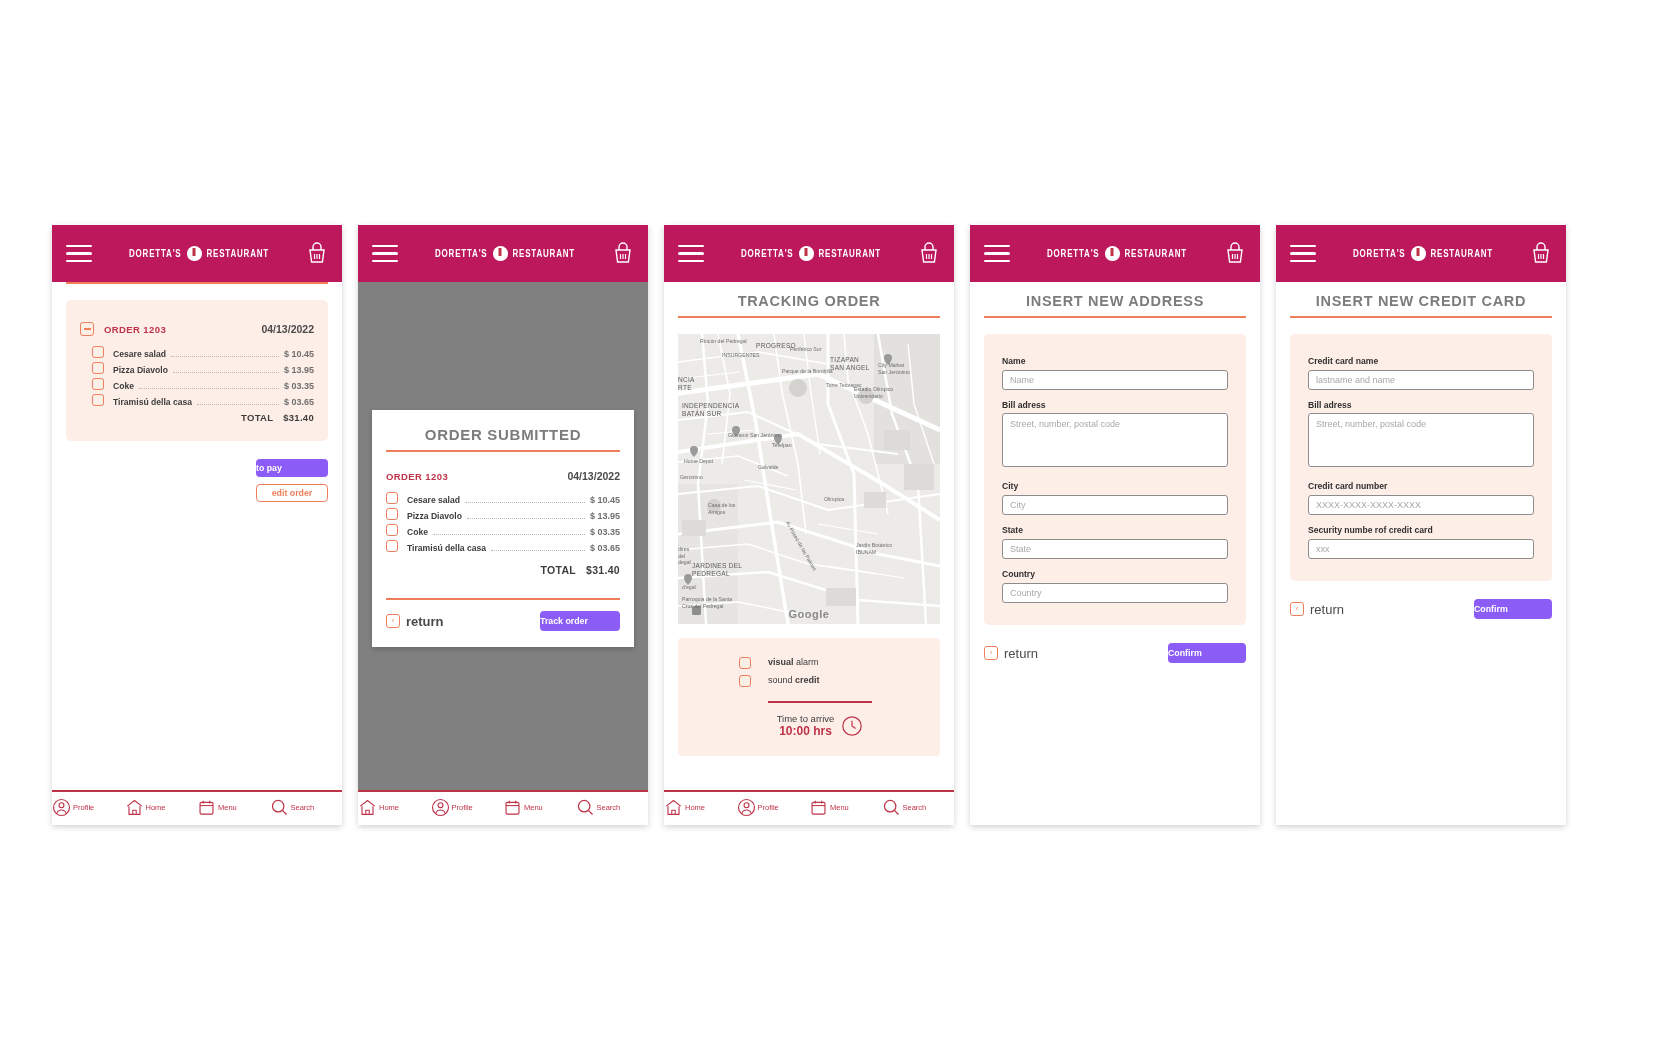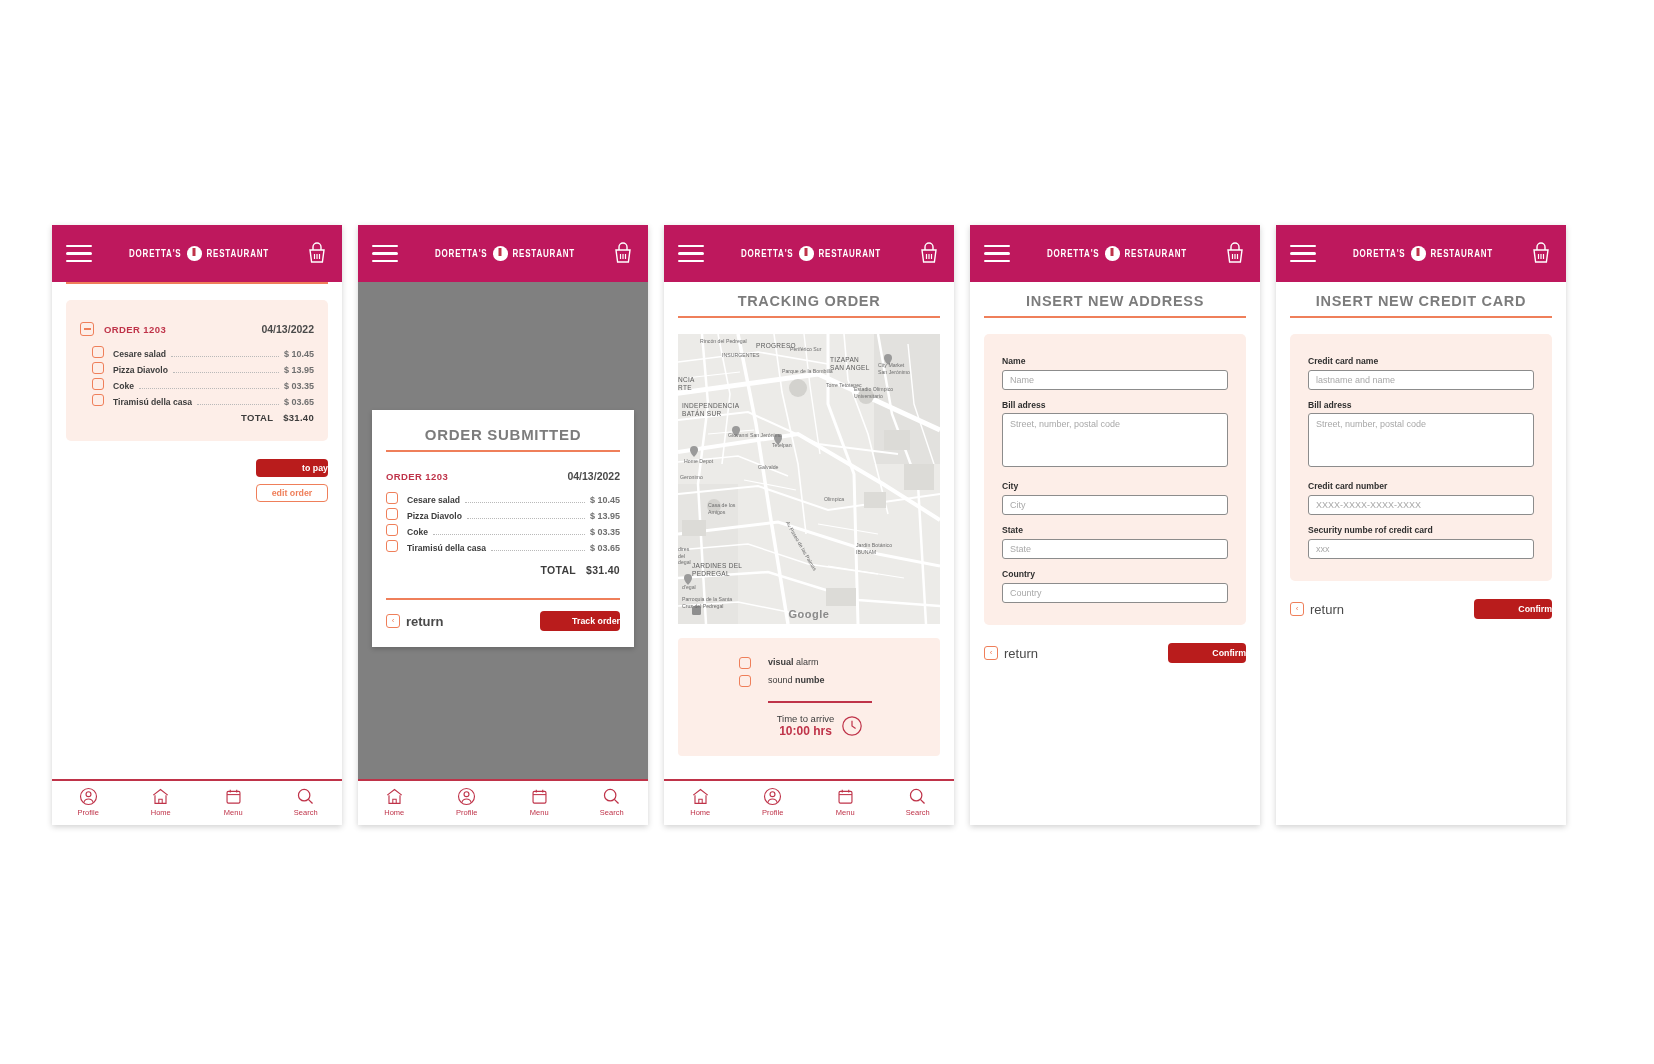--- a/index.html
+++ b/index.html
@@ -150,31 +150,31 @@
   }
   .total-row {
     text-align: right;
     color: #3d3d3d; font-size: 9.5px; font-weight: bold;
     margin-top: 5px;
     letter-spacing: 0.3px;
   }
   .total-row .tv { margin-left: 7px; }
   
   .btn {
-    background: #b91c1c;
+    background: #8b5cf6;
     color: #fff;
     border: none;
     border-radius: 4px;
     font-family: inherit;
     font-size: 8.8px;
     font-weight: bold;
     padding: 4px 0;
     width: 72px;
     cursor: pointer;
-    text-align: right;
+    text-align: left;
   }
   .btn-ghost {
     background: #fff;
     color: #ef7f5a;
     border: 1.2px solid #ef7f5a;
     border-radius: 4px;
     font-family: inherit;
     font-size: 8.8px;
     font-weight: bold;
     padding: 3px 0;
@@ -191,21 +191,21 @@
   .nav {
     margin-top: auto;
     border-top: 2.5px solid #bf3349;
     display: flex;
     padding: 6px 0 8px;
     background: #fff;
     flex: 0 0 auto;
   }
   .nav-item {
     flex: 1 1 0;
-    display: flex; flex-direction: column;
+    display: flex; flex-direction: row;
     align-items: center; gap: 2px;
     cursor: pointer;
   }
   .nav-item svg { display: block; }
   .nav-lbl {
     color: #bf3349; font-size: 7.5px;
   }
   
   .dim {
     position: absolute;
@@ -651,21 +651,21 @@
 del
 degal</div>
       </div>
       <div class="alarm-card">
         <div class="alarm-row">
           <div class="chk"></div>
           <div class="alarm-lbl"><b>visual</b> <span>alarm</span></div>
         </div>
         <div class="alarm-row">
           <div class="chk"></div>
-          <div class="alarm-lbl"><span>sound</span> <b>numbe</b></div>
+          <div class="alarm-lbl"><span>sound</span> <b>credit</b></div>
         </div>
         <div class="alarm-rule"></div>
         <div class="arrive">
           <div class="arrive-txt">
             <div class="arrive-t1">Time to arrive</div>
             <div class="arrive-t2">10:00 hrs</div>
           </div>
           <svg width="22" height="22" viewBox="0 0 22 22">
               <circle cx="11" cy="11" r="9.2" fill="none" stroke="#bf3349" stroke-width="1.2"></circle>
               <path d="M11 5.8V11l3.6 2.4" fill="none" stroke="#bf3349" stroke-width="1.2"></path>

